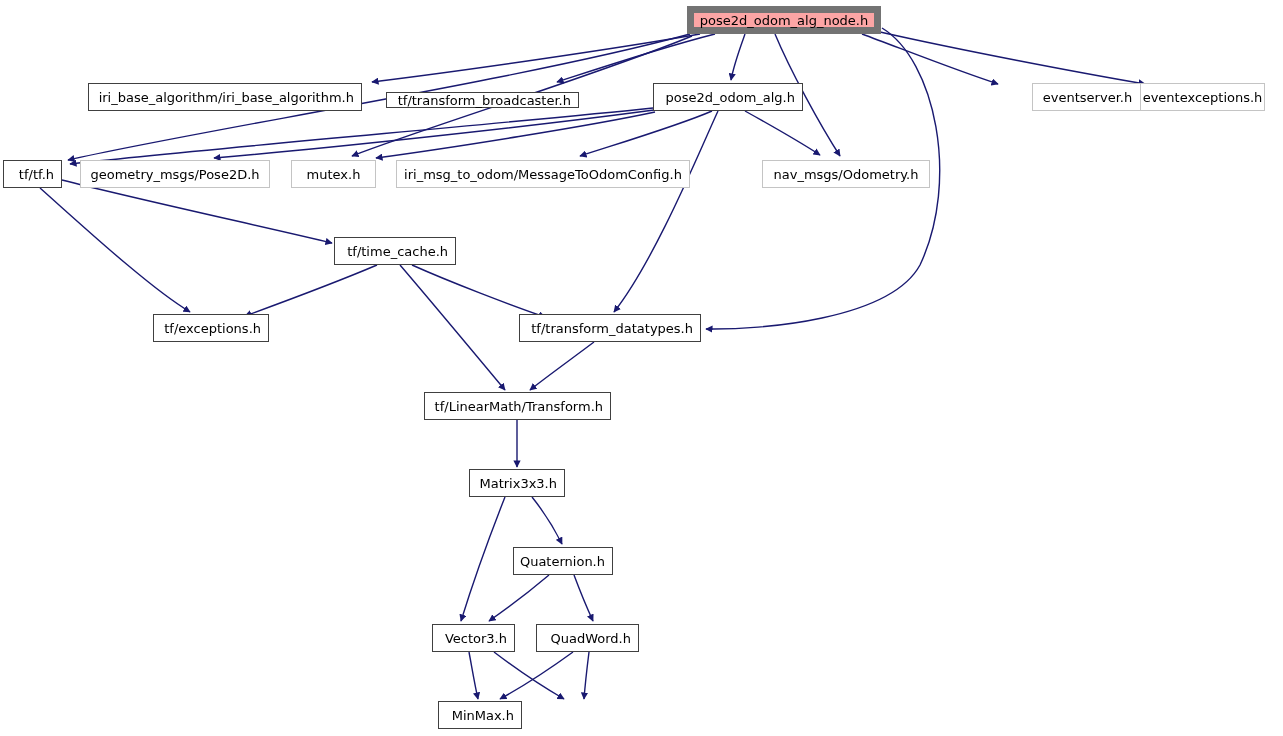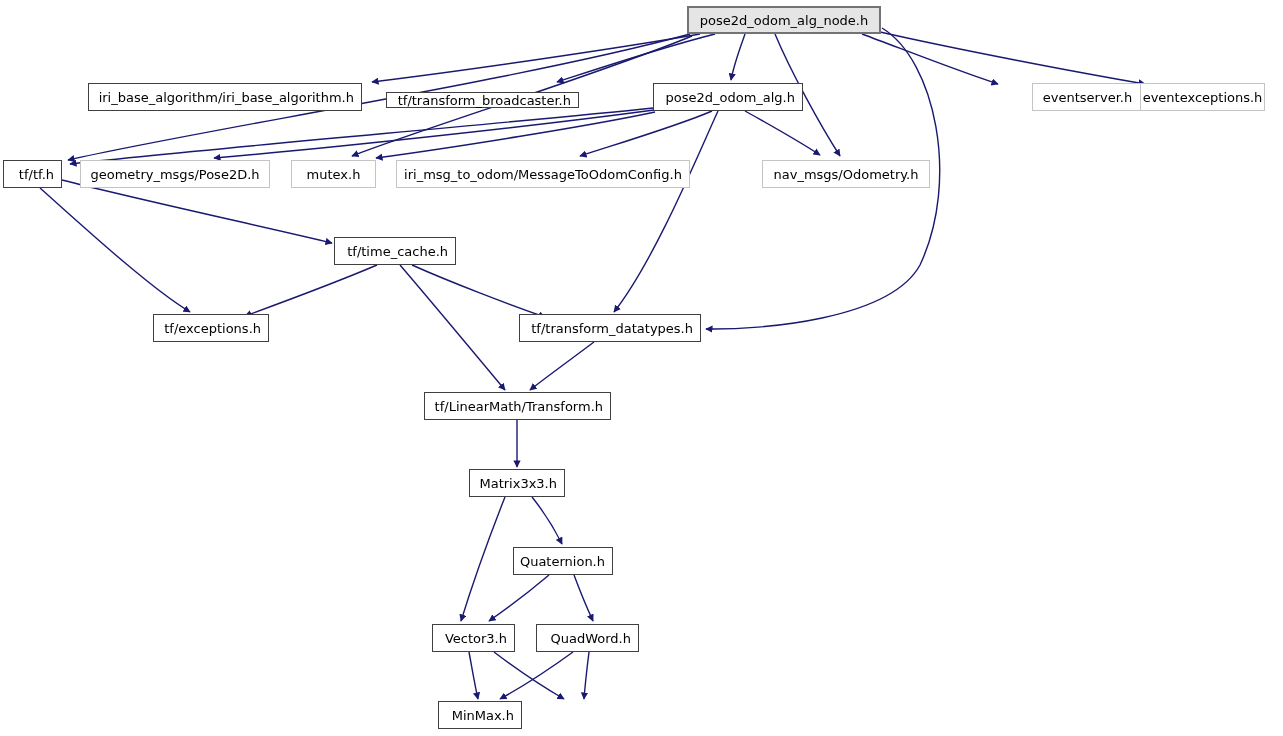--- a/index.html
+++ b/index.html
@@ -4,21 +4,21 @@
 <style>
   html,body{margin:0;padding:0;background:#ffffff;}
   #canvas{position:relative;width:1283px;height:736px;background:#ffffff;
           font-family:"DejaVu Sans","Liberation Sans",sans-serif;overflow:hidden;}
   #edges{position:absolute;left:0;top:0;width:1283px;height:736px;}
   .node{position:absolute;box-sizing:border-box;display:flex;align-items:center;
         justify-content:center;background:#ffffff;white-space:nowrap;
         font-size:13px;color:#000000;line-height:1;}
   .node.dark{border:1px solid #404040;justify-content:flex-end;}
   .node.light{border:1px solid #c4c4c4;}
-  .node.root{background:#e5e5e5;border:2px solid #737373;}
+  .node.root{background:#fca5a5;border:7px solid #737373;}
   .node .lbl{display:block;padding:0 7px;}
 </style>
 </head>
 <body>
 
 <div id="canvas">
   <svg id="edges" viewBox="0 0 1283 736" xmlns="http://www.w3.org/2000/svg">
     <defs>
       <marker id="arrow" viewBox="0 0 10 10" refX="9" refY="5" markerWidth="5.2" markerHeight="5.2" orient="auto-start-reverse">
         <path d="M 0 0 L 10 5 L 0 10 z" fill="#191970"></path>

